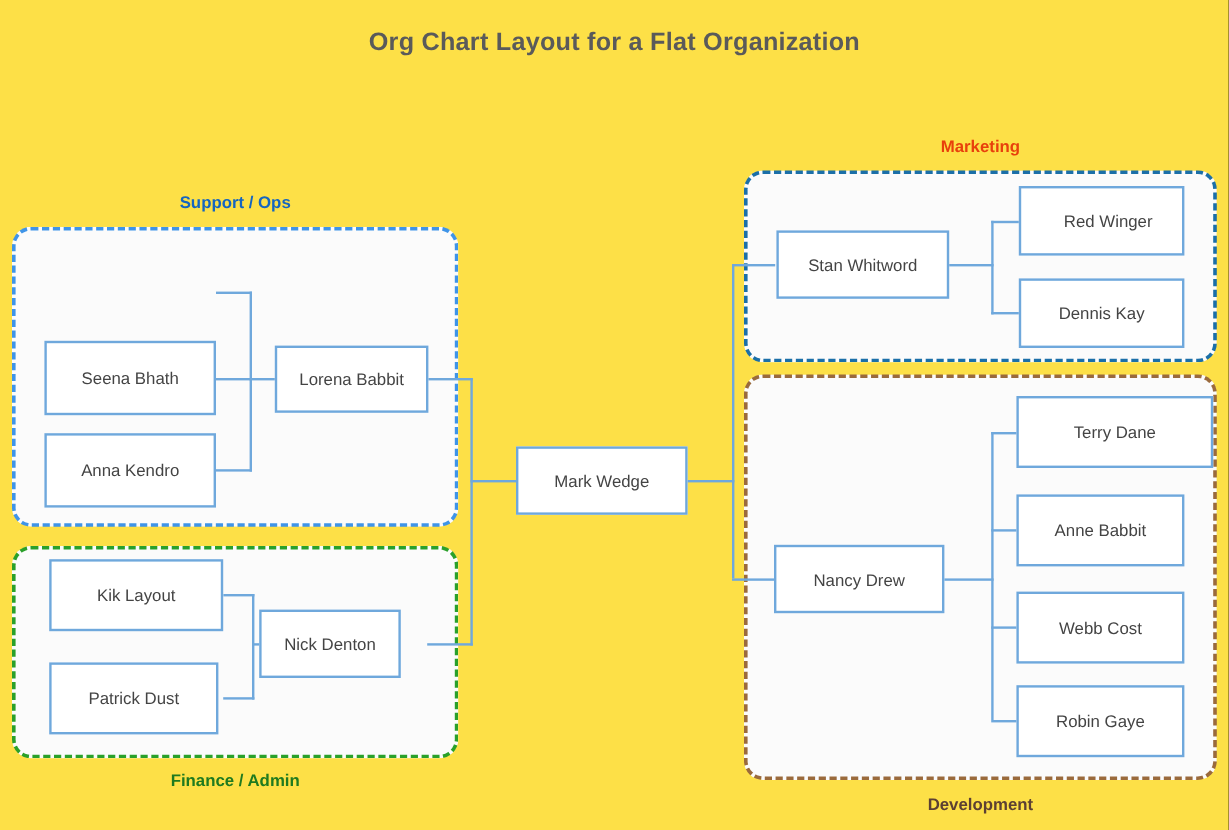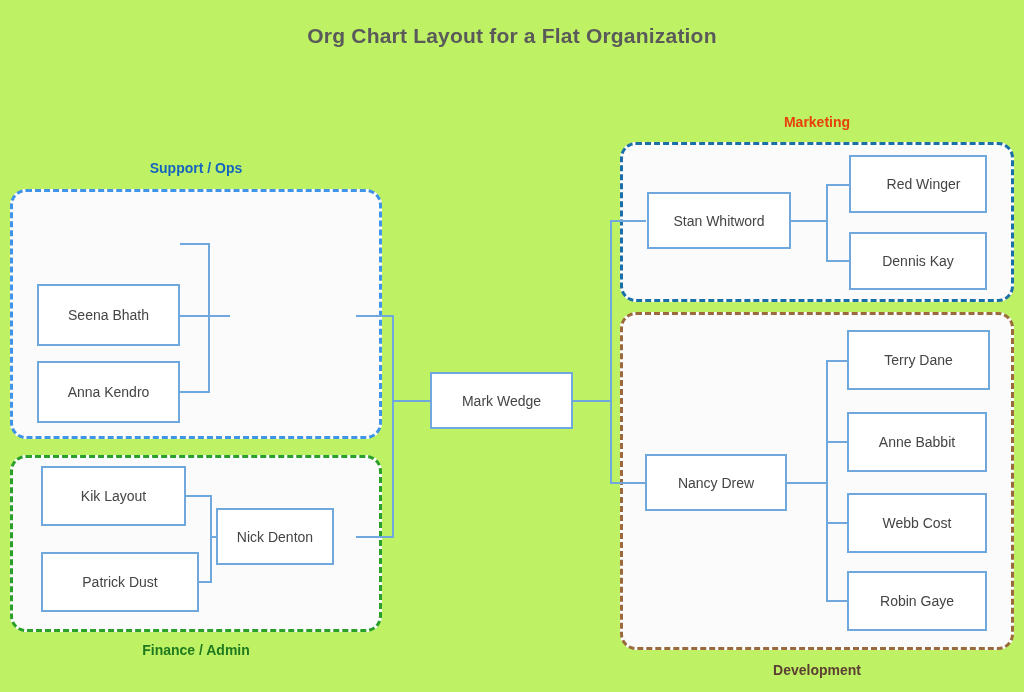--- a/index.html
+++ b/index.html
@@ -4,21 +4,21 @@
 <style>
   html, body {
     margin: 0;
     padding: 0;
     background: #000000;
   }
   #stage {
     position: relative;
     width: 1024px;
     height: 692px;
-    background: #bef264;
+    background: #fde047;
     overflow: hidden;
     font-family: "Liberation Sans", sans-serif;
   }
 
   
   #chart-title {
     position: absolute;
     left: 0;
     top: 24px;
     width: 1024px;
@@ -128,28 +128,29 @@
   <div class="conn conn-v" style="left:826px; top:360px; height:240px;"></div>
   <div class="conn conn-h" style="left:826px; top:360px; width:24px;"></div>
   <div class="conn conn-h" style="left:826px; top:441px; width:24px;"></div>
   <div class="conn conn-h" style="left:826px; top:522px; width:24px;"></div>
   <div class="conn conn-h" style="left:826px; top:600px; width:24px;"></div>
 
   <div class="node" style="left:430px; top:372px; width:143px; height:57px;">Mark Wedge</div>
 
   <div class="node" style="left:37px; top:284px; width:143px; height:62px;">Seena Bhath</div>
   <div class="node" style="left:37px; top:361px; width:143px; height:62px;">Anna Kendro</div>
+  <div class="node" style="left:229px; top:288px; width:128px; height:56px;">Lorena Babbit</div>
 
   <div class="node" style="left:41px; top:466px; width:145px; height:60px;">Kik Layout</div>
-  <div class="node" style="left:41px; top:552px; width:158px; height:60px;">Patrick Dust</div>
+  <div class="node" style="left:41px; top:552px; width:141px; height:60px;">Patrick Dust</div>
   <div class="node" style="left:216px; top:508px; width:118px; height:57px;">Nick Denton</div>
 
   <div class="node" style="left:647px; top:192px; width:144px; height:57px;">Stan Whitword</div>
   <div class="node" style="left:849px; top:155px; width:138px; height:58px;padding-left:11px;">Red Winger</div>
   <div class="node" style="left:849px; top:232px; width:138px; height:58px;">Dennis Kay</div>
 
   <div class="node" style="left:645px; top:454px; width:142px; height:57px;">Nancy Drew</div>
-  <div class="node" style="left:847px; top:330px; width:143px; height:60px;">Terry Dane</div>
+  <div class="node" style="left:847px; top:330px; width:164px; height:60px;">Terry Dane</div>
   <div class="node" style="left:847px; top:412px; width:140px; height:60px;">Anne Babbit</div>
   <div class="node" style="left:847px; top:493px; width:140px; height:60px;">Webb Cost</div>
   <div class="node" style="left:847px; top:571px; width:140px; height:60px;">Robin Gaye</div>
 
 </div>
 
 </body></html>

